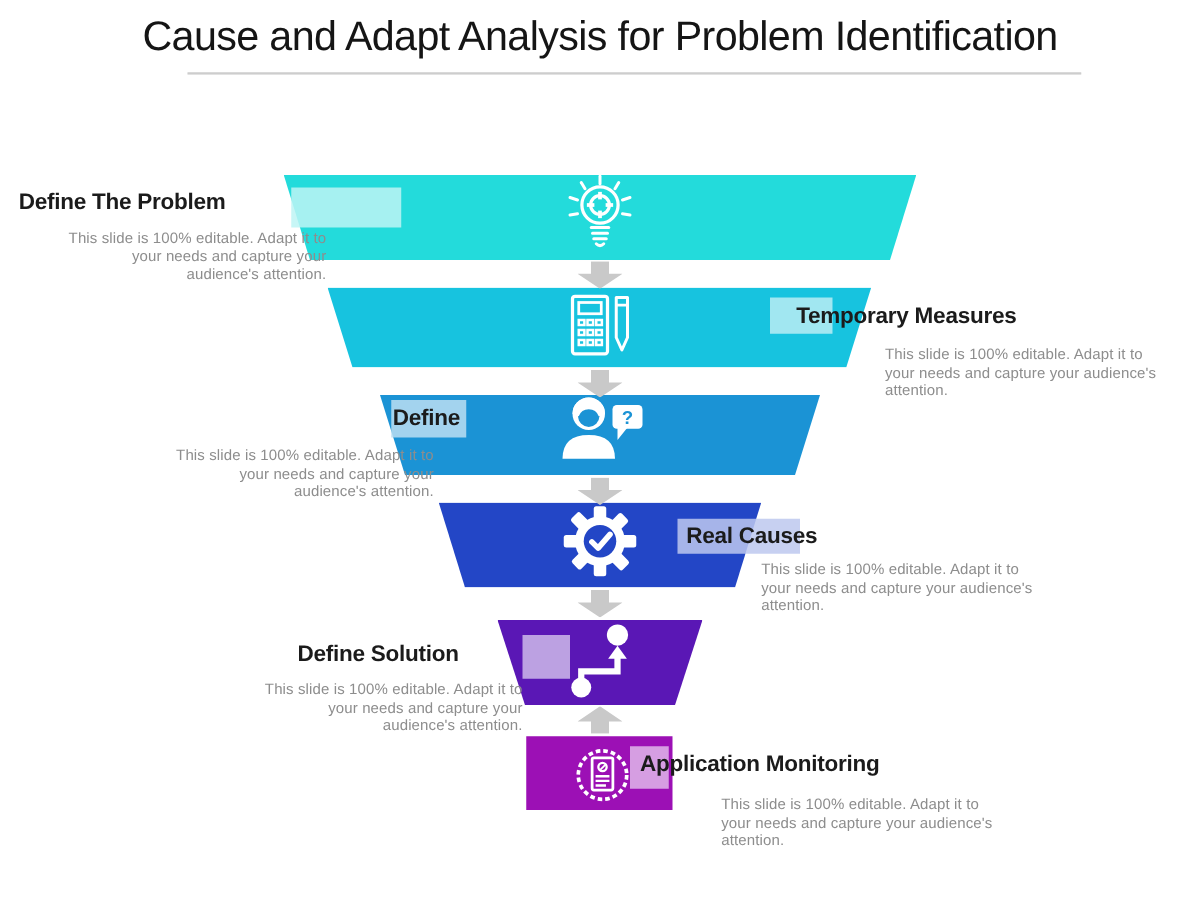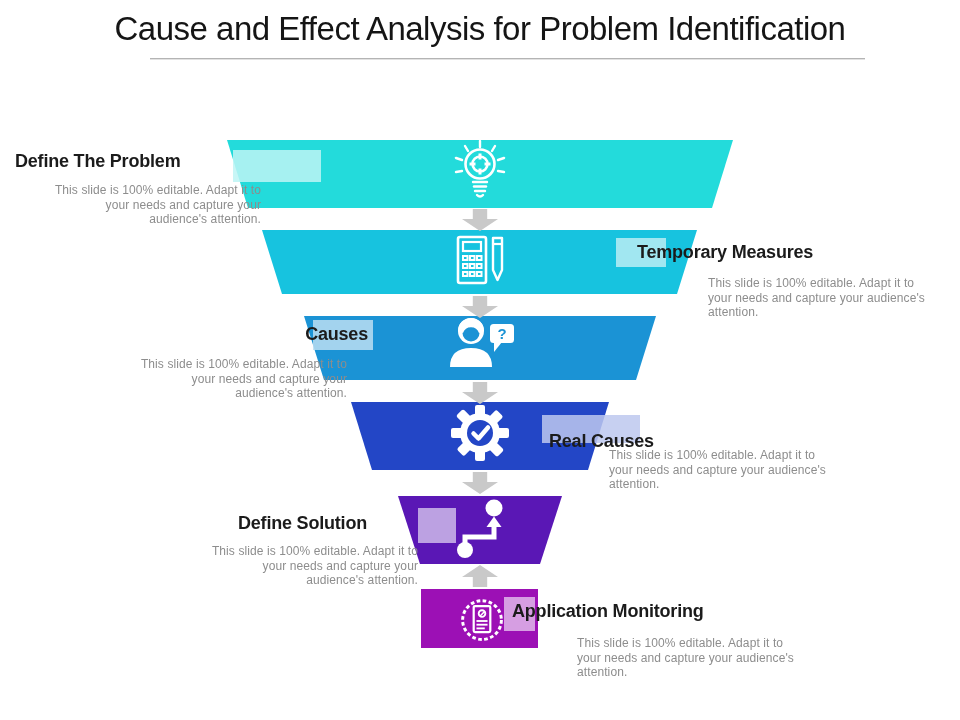--- a/index.html
+++ b/index.html
@@ -31,21 +31,21 @@
   .lv3 .chip{left:313px;top:320px;width:60px;height:30px;background:rgba(187,222,242,0.85);}
   .lv4 .chip{left:542px;top:415px;width:98px;height:28px;background:rgba(189,200,238,0.85);}
   .lv5 .chip{left:418px;top:508px;width:38px;height:35px;background:rgba(206,186,234,0.85);}
   .lv6 .chip{left:504px;top:597px;width:31px;height:34px;background:rgba(225,183,234,0.85);}
 
   
   .hd{position:absolute;font-size:18px;font-weight:700;color:#1b1b1b;letter-spacing:-0.2px;white-space:nowrap;}
   .lv1 .hd{left:15px;top:151px;width:210px;}
   .lv2 .hd{left:637px;top:242px;text-align:left;}
   .lv3 .hd{left:245px;top:324px;width:123px;text-align:right;}
-  .lv4 .hd{left:549px;top:431px;text-align:left;}
+  .lv4 .hd{left:549px;top:418px;text-align:left;}
   .lv5 .hd{left:238px;top:513px;width:200px;text-align:left;}
   .lv6 .hd{left:512px;top:601px;text-align:center;}
 
   
   .desc{position:absolute;font-size:12px;line-height:14.5px;color:#8d8d8d;letter-spacing:0.1px;margin-left:20px;}
   .lv1 .desc{left:28px;top:183px;width:213px;text-align:right;}
   .lv2 .desc{left:688px;top:276px;width:226px;text-align:left;}
   .lv3 .desc{left:114px;top:357px;width:213px;text-align:right;}
   .lv4 .desc{left:589px;top:448px;width:226px;text-align:left;}
   .lv5 .desc{left:185px;top:544px;width:213px;text-align:right;}
@@ -69,21 +69,21 @@
   .a2{left:462px;top:296px;}
   .a3{left:462px;top:382px;}
   .a4{left:462px;top:472px;}
   .a5{left:462px;top:565px;}
 </style>
 </head>
 <body>
 
 <div id="canvas">
 
-  <div class="title">Cause and Effect Analysis for Problem Identification</div>
+  <div class="title">Cause and Adapt Analysis for Problem Identification</div>
   <div class="title-rule"></div>
   <div class="title-rule2"></div>
 
   <div class="lv1">
     <div class="shape" style="background: rgb(35, 219, 219);"></div>
     <div class="chip"></div>
     <div class="hd">Define The Problem</div>
     <div class="desc">This slide is 100% editable. Adapt it to your needs and capture your audience's attention.</div>
     <div class="icon">
       <svg width="64" height="64" viewBox="0 0 64 64" fill="none" stroke="#fff">
@@ -136,21 +136,21 @@
         </g>
         <path d="M41 4 h9 v32 l-4.5 10 l-4.5 -10 z" stroke-width="2.4" stroke-linejoin="round"></path>
         <line x1="41" y1="10" x2="50" y2="10" stroke-width="2.2"></line>
       </svg>
     </div>
   </div>
 
   <div class="lv3">
     <div class="shape" style="background: rgb(27, 147, 213);"></div>
     <div class="chip"></div>
-    <div class="hd">Causes</div>
+    <div class="hd">Define</div>
     <div class="desc">This slide is 100% editable. Adapt it to your needs and capture your audience's attention.</div>
     <div class="icon" style="color: rgb(27, 147, 213);">
       <svg width="72" height="56" viewBox="0 0 72 56">
         <circle cx="27" cy="17" r="13" fill="#fff"></circle>
         <path d="M6 53 Q6 34 27 34 Q48 34 48 53 Z" fill="#fff"></path>
         <circle cx="27" cy="19" r="8.5" fill="currentColor"></circle>
         <path d="M27 4 a13 13 0 0 1 13 13 l-5 2 a8.5 8.5 0 0 0 -16 0 l-5 -2 a13 13 0 0 1 13 -13Z" fill="#fff"></path>
         <rect x="46" y="10" width="24" height="19" rx="3.5" fill="#fff"></rect>
         <path d="M50 28 l8 0 l-8 10 z" fill="#fff"></path>
         <text x="58" y="25" text-anchor="middle" font-family="Liberation Sans, sans-serif" font-size="15" font-weight="700" fill="currentColor">?</text>

